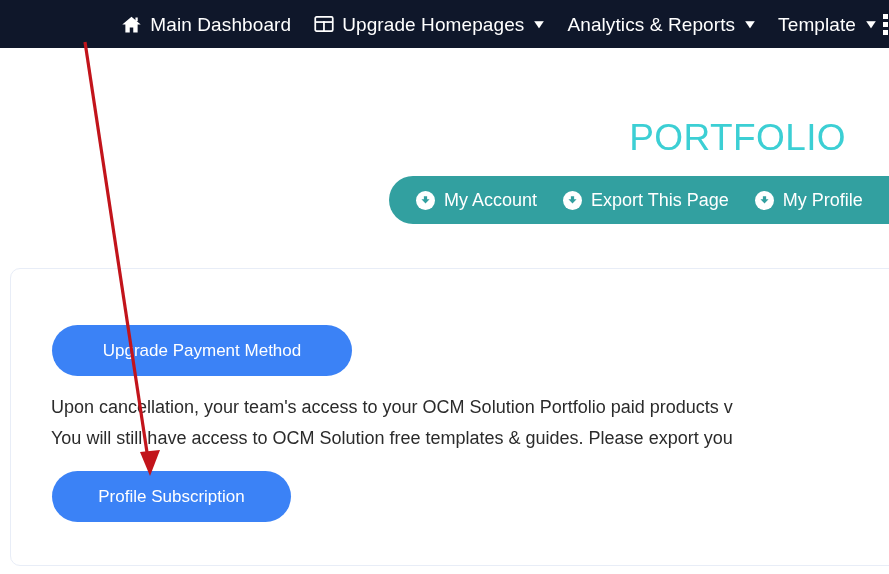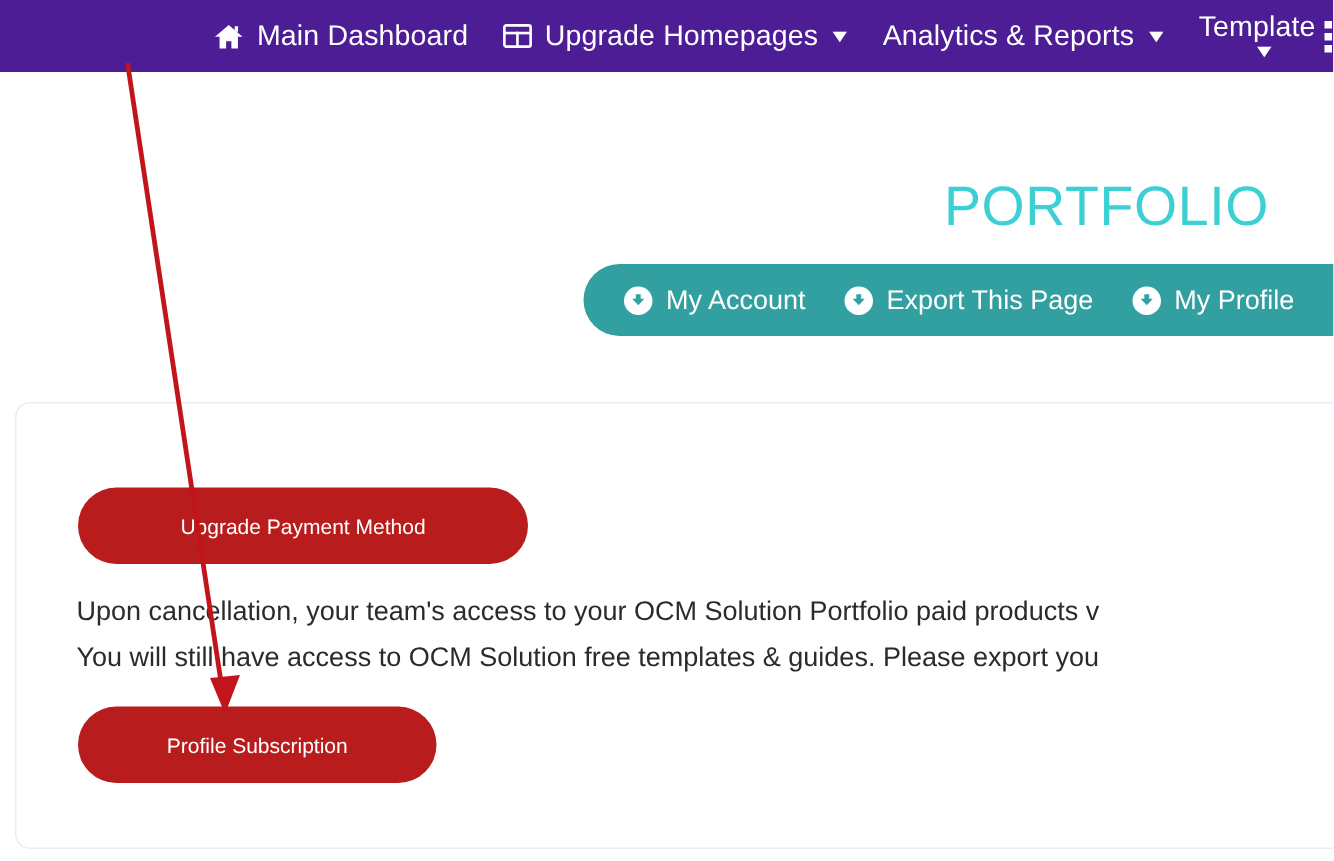--- a/index.html
+++ b/index.html
@@ -23,21 +23,21 @@
     background: #ffffff;
   }
 
   
   .navbar {
     position: absolute;
     top: 0;
     left: 0;
     width: 889px;
     height: 48px;
-    background: #4c1d95;
+    background: #0f172a;
     display: flex;
     align-items: center;
     justify-content: flex-end;
     padding-right: 0;
     box-sizing: border-box;
     overflow: hidden;
     white-space: nowrap;
   }
   .nav-item {
     display: flex;
@@ -62,21 +62,21 @@
     height: 21px;
   }
   .caret {
     margin-left: 9px;
     font-size: 12px;
     line-height: 1;
     color: #ffffff;
     transform: scaleX(1.35);
     display: inline-block;
   }
-  .nav-item.last { margin-right: 0; flex-direction: column; }
+  .nav-item.last { margin-right: 0; }
   .nav-kebab {
     display: flex;
     flex-direction: column;
     justify-content: center;
     align-items: center;
     gap: 3px;
     width: 16px;
     margin-right: -4px;
     flex: 0 0 auto;
   }
@@ -149,26 +149,26 @@
     width: 1020px;
     height: 298px;
     background: #ffffff;
     border: 1px solid #e8edf7;
     border-radius: 10px;
     box-sizing: border-box;
   }
 
   .btn {
     position: absolute;
-    background: #b91c1c;
+    background: #3b82f6;
     color: #ffffff;
     border: none;
     border-radius: 26px;
     font-family: "Liberation Sans", sans-serif;
-    font-size: 14px;
+    font-size: 17px;
     font-weight: 400;
     cursor: pointer;
     padding: 0;
     line-height: 1;
     display: flex;
     align-items: center;
     justify-content: center;
     white-space: nowrap;
   }
   #btn-upgrade {

